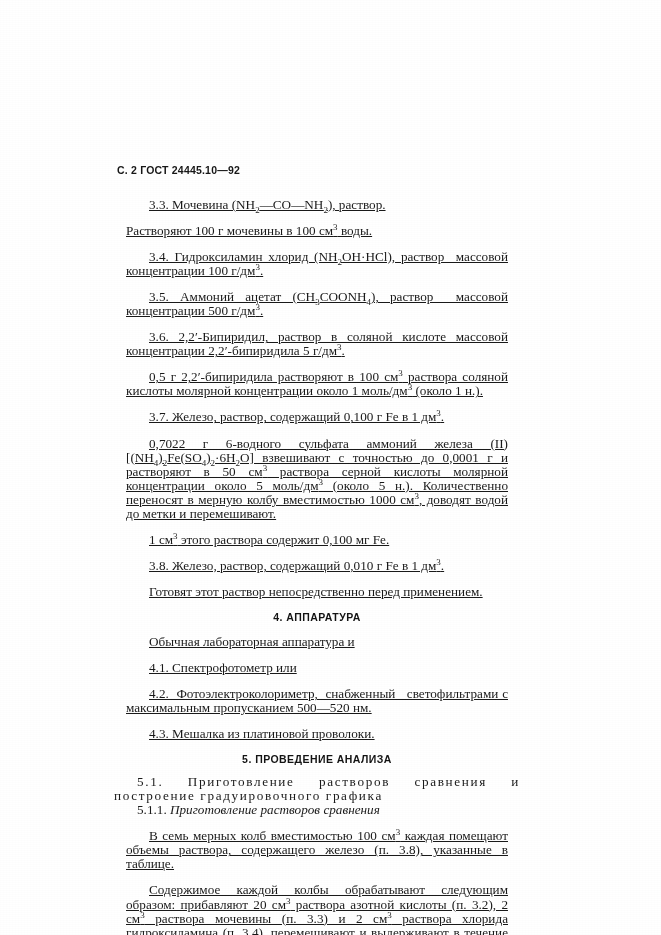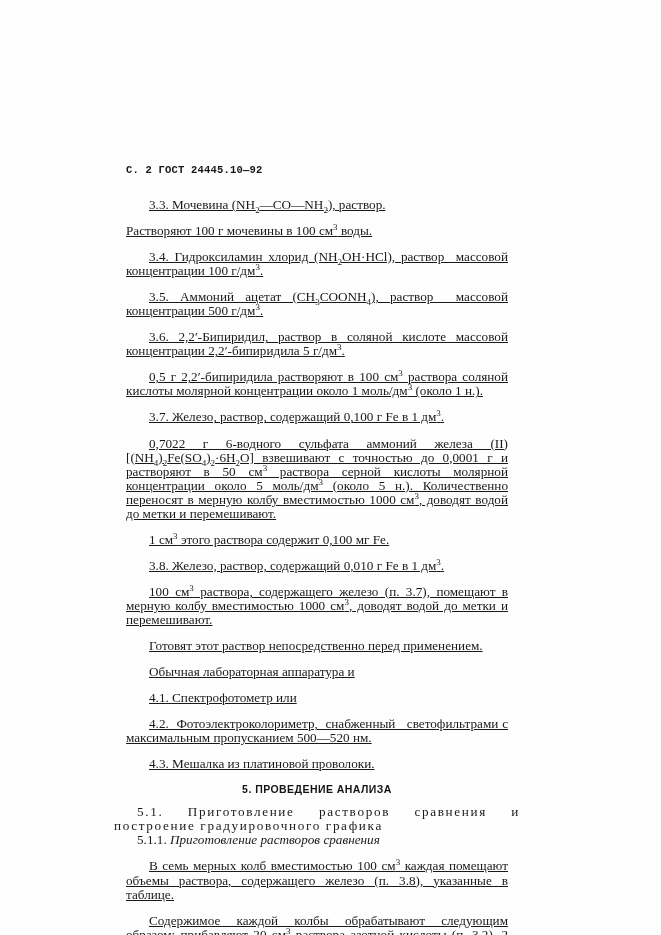--- a/index.html
+++ b/index.html
@@ -16,26 +16,26 @@
     font-family: "Liberation Serif", "DejaVu Serif", serif;
     color: #1b1b1b;
   }
   .content {
     position: absolute;
     left: 114px;
     top: 164px;
     width: 406px;
   }
   .page-header {
-    font-family: Liberation Mono, monospace;
+    font-family: Liberation Sans, sans-serif;
     font-size: 10.5px;
     font-weight: bold;
     letter-spacing: 0.2px;
     color: #171717;
-    margin: 0 0 22px 12px;
+    margin: 0 0 22px 3px;
     white-space: nowrap;
   }
   p.body-par {
     margin: 12px;
     font-size: 13.2px;
     line-height: 14.05px;
     text-align: justify;
     text-indent: 23px;
     color: #1a1a1a;
     -webkit-hyphens: none;
@@ -111,25 +111,25 @@
     <p class="body-par">0,5 г 2,2′-бипиридила растворяют в 100 см<sup>3</sup> раствора соляной кислоты молярной концентрации около 1 моль/дм<sup>3</sup> (около 1 н.).</p>
 
     <p class="body-par">3.7. Железо, раствор, содержащий 0,100 г Fe в 1 дм<sup>3</sup>.</p>
 
     <p class="body-par">0,7022&nbsp; г&nbsp; 6-водного&nbsp; сульфата&nbsp; аммоний&nbsp; железа&nbsp; (II) [(NH<sub>4</sub>)<sub>2</sub>Fe(SO<sub>4</sub>)<sub>2</sub>·6H<sub>2</sub>O] взвешивают с точностью до 0,0001 г и растворяют в 50 см<sup>3</sup> раствора серной кислоты молярной концентрации около 5 моль/дм<sup>3</sup> (около 5 н.). Количественно переносят в мерную колбу вместимостью 1000 см<sup>3</sup>, доводят водой до метки и перемешивают.</p>
 
     <p class="body-par">1 см<sup>3</sup> этого раствора содержит 0,100 мг Fe.</p>
 
     <p class="body-par">3.8. Железо, раствор, содержащий 0,010 г Fe в 1 дм<sup>3</sup>.</p>
 
-    <p class="body-par">100 см<sup>3</sup> раствора, содержащего железо (п. 3.7), помещают в мерную колбу вместимостью 1000 см<sup>3</sup>, доводят водой до метки и перемешивают.</p>
 
 
     <p class="body-par">Готовят этот раствор непосредственно перед применением.</p>
 
+    <h2 class="section-heading">4. АППАРАТУРА</h2>
 
     <p class="body-par">Обычная лабораторная аппаратура и</p>
     <p class="body-par">4.1. Спектрофотометр или</p>
     <p class="body-par">4.2.&nbsp; Фотоэлектроколориметр,&nbsp; снабженный&nbsp;&nbsp; светофильтрами с максимальным пропусканием 500—520 нм.</p>
     <p class="body-par">4.3. Мешалка из платиновой проволоки.</p>
 
     <h2 class="section-heading tight-top">5. ПРОВЕДЕНИЕ АНАЛИЗА</h2>
 
     <p class="clause-spaced">5.1. Приготовление растворов сравнения и построение градуировочного графика</p>
 

